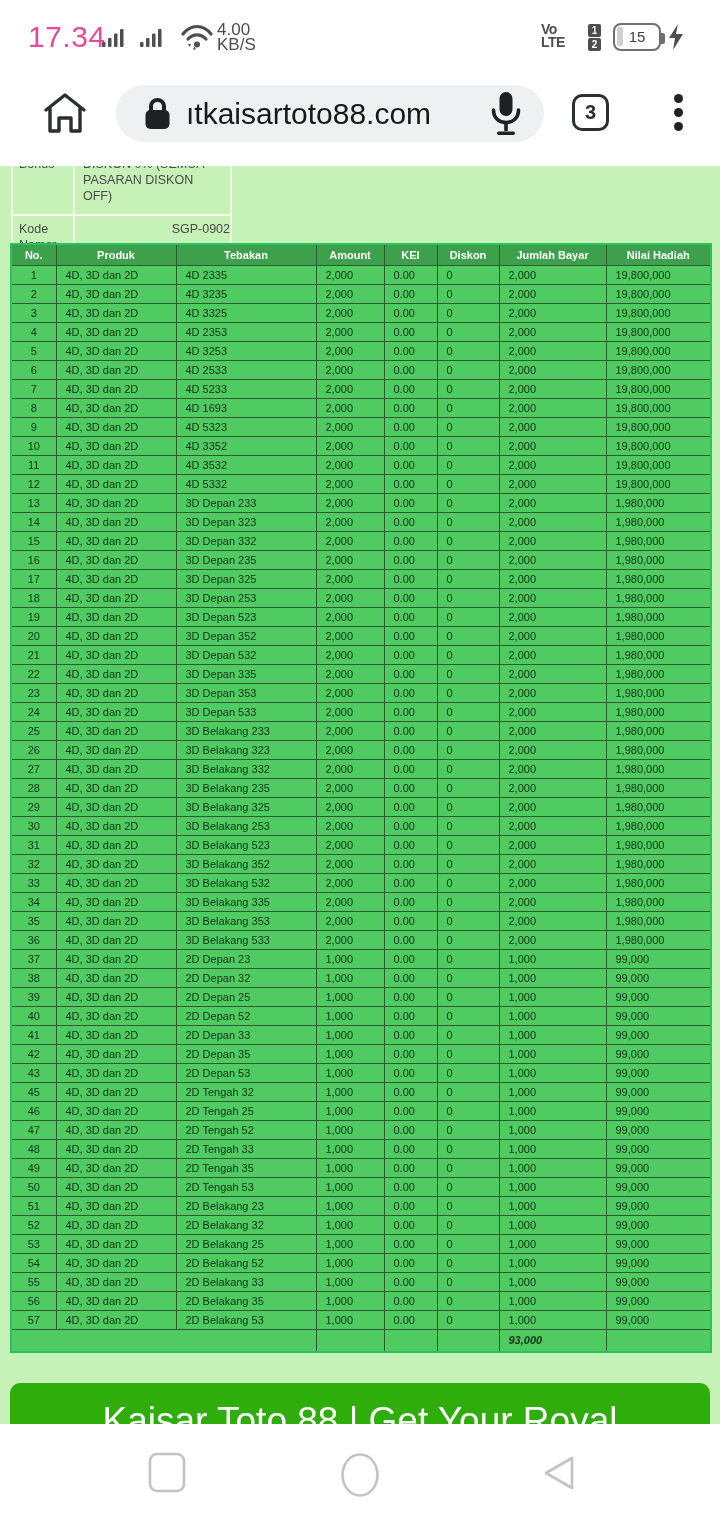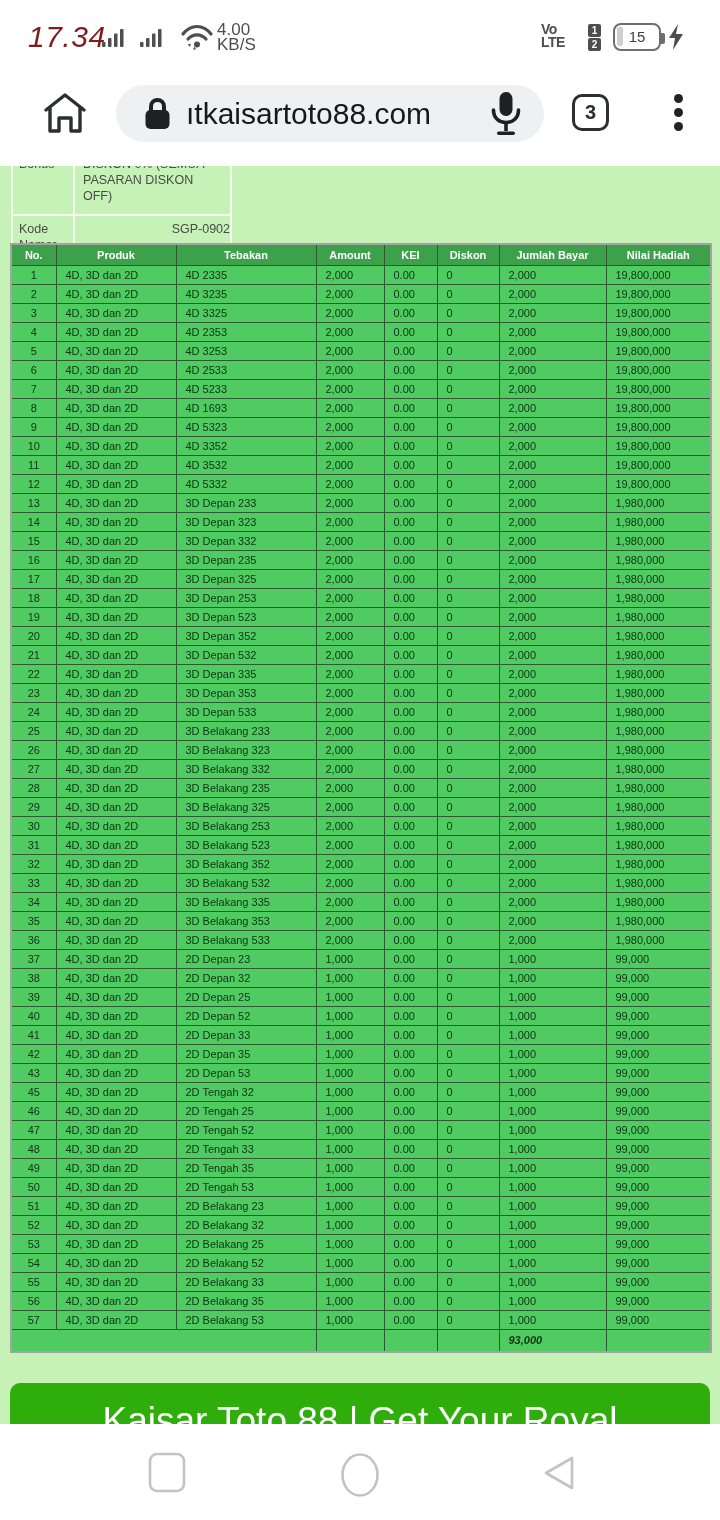--- a/index.html
+++ b/index.html
@@ -2,21 +2,21 @@
 <html><head>
 <meta charset="utf-8">
 <style>
   * { margin:0; padding:0; box-sizing:border-box; }
   html,body { width:720px; height:1520px; overflow:hidden; }
   body { font-family:"Liberation Sans", sans-serif; background:#fff; }
   .screen { position:relative; width:720px; height:1520px; overflow:hidden; background:#fff; }
 
   
   .status-bar { position:absolute; left:0; top:0; width:720px; height:75px; background:#fff; }
-  .sb-time { position:absolute; left:28px; top:20px; font-size:30px; color:#7f1d1d; letter-spacing:0.5px;font-style:italic; }
+  .sb-time { position:absolute; left:28px; top:20px; font-size:30px; color:#ec4899; letter-spacing:0.5px; }
   .sig-icon { position:absolute; top:28px; }
   .sig-1 { left:102px; } .sig-2 { left:140px; }
   .wifi-icon { position:absolute; left:181px; top:24px; }
   .sb-speed { position:absolute; left:217px; top:22px; line-height:15px; font-size:17px; color:#4e4e4e; }
   .volte { position:absolute; left:541px; top:23px; font-size:14px; font-weight:bold; color:#4e4e4e; line-height:13px; letter-spacing:-0.5px; }
   .sim-badges { position:absolute; left:588px; top:24px; }
   .sim-badge { width:13px; height:13px; background:#4e4e4e; color:#fff; border-radius:2px; font-size:10px; font-weight:bold; text-align:center; line-height:13px; margin-bottom:1px; }
   .battery { position:absolute; left:613px; top:23px; width:48px; height:28px; border:2.5px solid #6e6e6e; border-radius:8px; background:#fff; }
   .battery-fill { position:absolute; left:2px; top:2px; width:6px; height:19px; background:#cfcfcf; border-radius:2px; }
   .battery-num { position:absolute; left:0; top:0; width:100%; height:100%; text-align:center; line-height:23px; font-size:15px; color:#3f3f3f; }
@@ -38,21 +38,21 @@
   
   .content { position:absolute; left:0; top:166px; width:720px; height:1258px; background:#c6f1b7; overflow:hidden; }
 
   .info-table { position:absolute; left:11px; top:-12px; border-collapse:collapse; }
   .info-table td { border:2px solid #f2fdea; font-size:12.5px; color:#4a4a4a; vertical-align:top; line-height:16px; }
   .it-label { width:62px; padding:0 0 10px 6px; }
   .it-value { width:157px; padding:0 0 10px 8px; }
   .it-label2 { padding:5px 0 6px 6px; }
   .it-value2 { padding:5px 0 6px 8px;text-align:right; }
 
-  .bet-table { position:absolute; left:10px; top:77px; width:700px; border-collapse:collapse; table-layout:fixed; border:2px solid #a3a3a3; }
+  .bet-table { position:absolute; left:10px; top:77px; width:700px; border-collapse:collapse; table-layout:fixed; border:2px solid #22c55e; }
   .bet-table th, .bet-table td { border:1px solid #2d5a33; white-space:nowrap; overflow:hidden; }
   .bet-table thead th { background:#3da04b; color:#ffffff; font-size:11px; font-weight:bold; height:21px; text-align:center; }
   .bet-table tbody td { background:#4fcb61; color:#0d3314; font-size:11px; height:19px; padding:0 0 0 9px; text-align:left; }
   .bet-table tbody td.c-no { text-align:center; padding:0; }
   .bet-table tfoot td { background:#4fcb61; height:23px; font-size:11px; color:#0d3314; padding:0 0 0 9px; }
   .bet-table tfoot td.total-cell { font-weight:bold; font-style:italic; }
 
   .col-no{width:45px;} .col-produk{width:120px;} .col-tebakan{width:140px;} .col-amount{width:68px;}
   .col-kei{width:53px;} .col-diskon{width:62px;} .col-jb{width:107px;} .col-nh{width:105px;}
 

